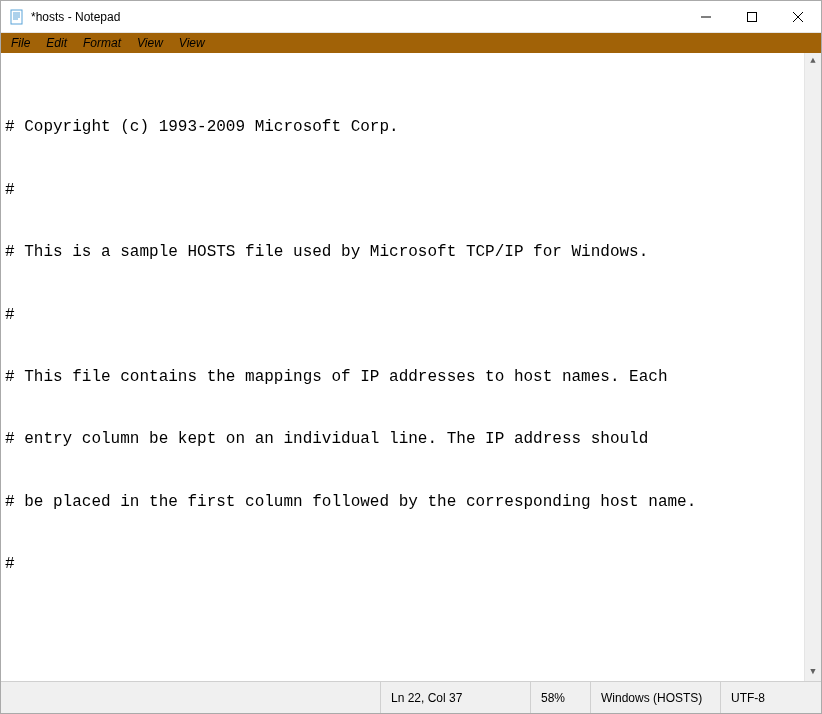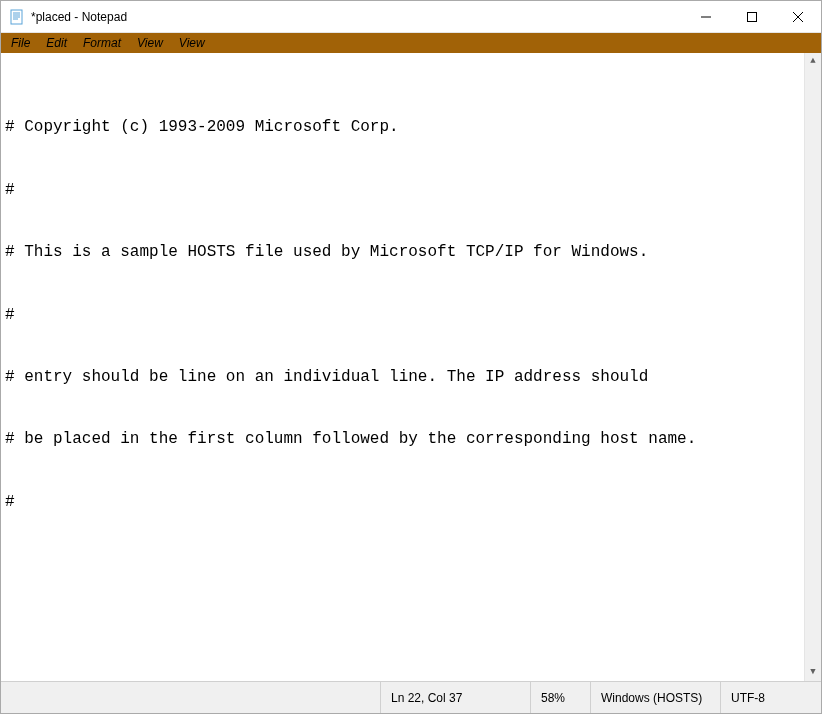--- a/index.html
+++ b/index.html
@@ -119,21 +119,21 @@
 <div class="titlebar">
   <span class="titlebar-icon">
     <svg width="16" height="16" viewBox="0 0 16 16">
       <rect x="2" y="1" width="11" height="14" fill="#fff" stroke="#5aa3d8" stroke-width="1"></rect>
       <line x1="4" y1="4" x2="11" y2="4" stroke="#5aa3d8" stroke-width="1"></line>
       <line x1="4" y1="6" x2="11" y2="6" stroke="#5aa3d8" stroke-width="1"></line>
       <line x1="4" y1="8" x2="11" y2="8" stroke="#5aa3d8" stroke-width="1"></line>
       <line x1="4" y1="10" x2="9" y2="10" stroke="#5aa3d8" stroke-width="1"></line>
     </svg>
   </span>
-  <span class="titlebar-title">*placed - Notepad</span>
+  <span class="titlebar-title">*hosts - Notepad</span>
   <div class="window-controls">
     <div class="window-control">
       <svg width="10" height="10">
           <line x1="0" y1="5" x2="10" y2="5" stroke="#000" stroke-width="1"></line>
         </svg>
     </div>
     <div class="window-control">
       <svg width="10" height="10">
           <rect x="0.5" y="0.5" width="9" height="9" fill="none" stroke="#000" stroke-width="1"></rect>
         </svg>
@@ -158,21 +158,22 @@
 <div class="editor">
   <div class="scrollbar-right">
     <div class="sb-btn">▲</div>
     <div class="sb-track"></div>
     <div class="sb-btn">▼</div>
   </div>
   <div class="editor-line"># Copyright (c) 1993-2009 Microsoft Corp.</div>
   <div class="editor-line">#</div>
   <div class="editor-line"># This is a sample HOSTS file used by Microsoft TCP/IP for Windows.</div>
   <div class="editor-line">#</div>
-  <div class="editor-line"># entry should be line on an individual line. The IP address should</div>
+  <div class="editor-line"># This file contains the mappings of IP addresses to host names. Each</div>
+  <div class="editor-line"># entry column be kept on an individual line. The IP address should</div>
   <div class="editor-line"># be placed in the first column followed by the corresponding host name.</div>
   <div class="editor-line">#</div>
   
   
   
   
   
   
   <div class="editor-line"></div>
   

